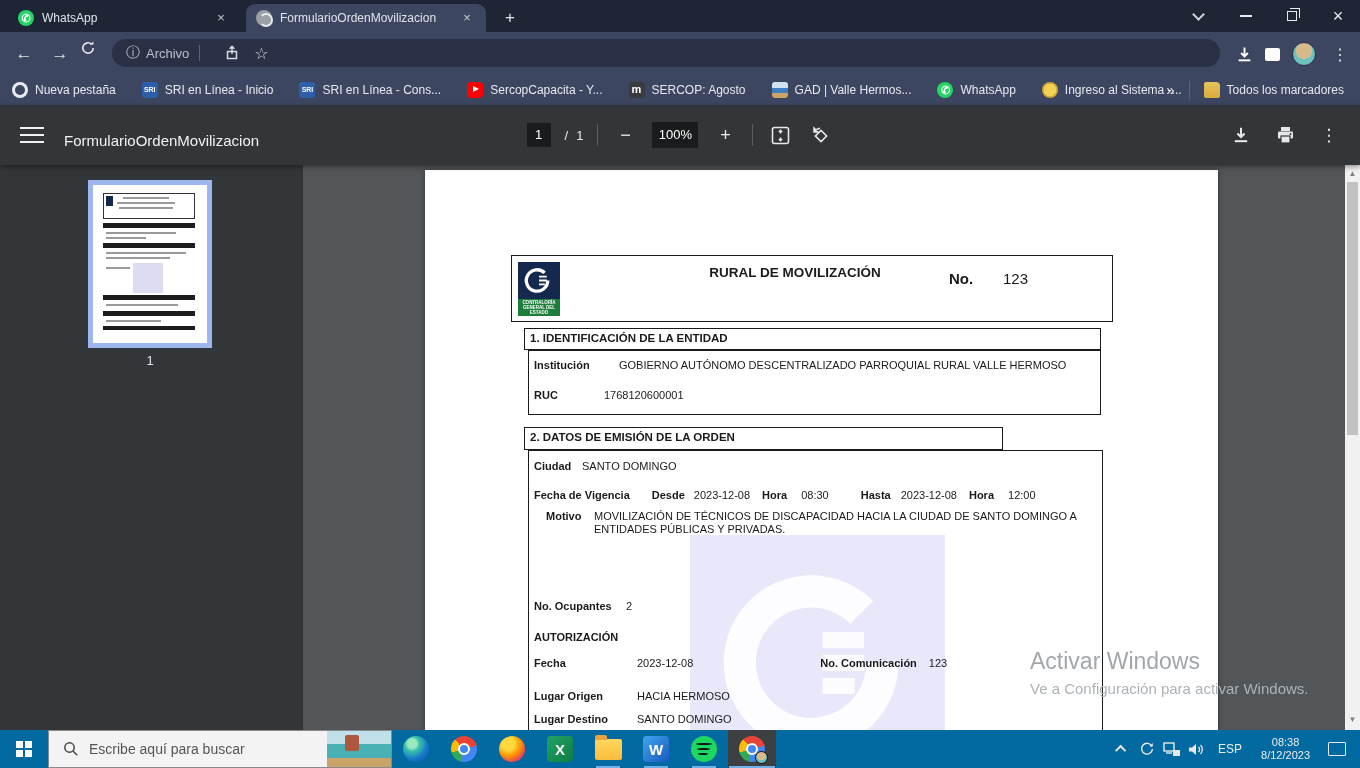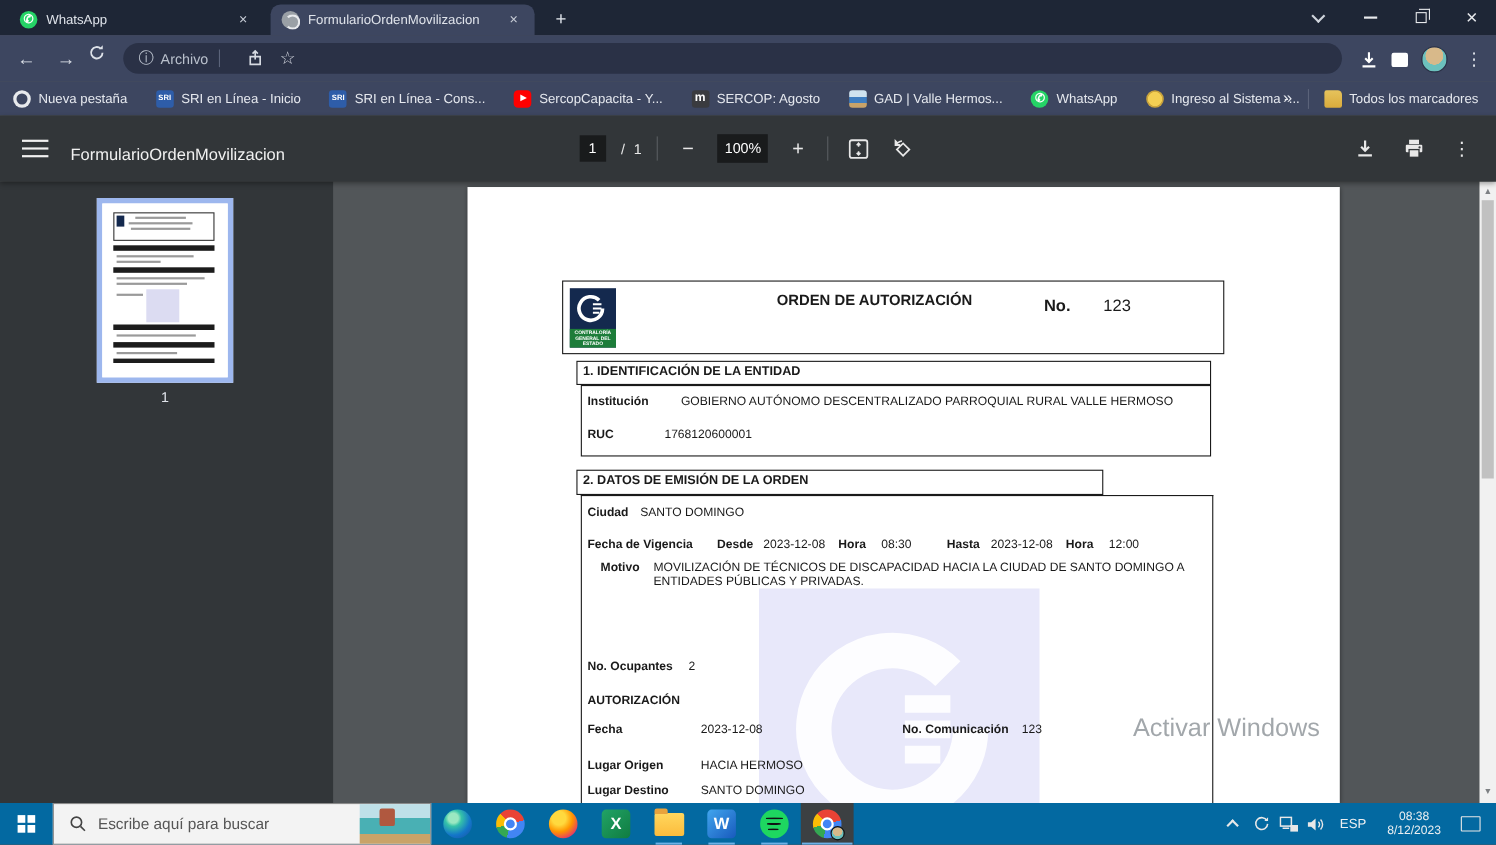--- a/index.html
+++ b/index.html
@@ -324,21 +324,21 @@
 
     <div class="abs bx" style="left:86px;top:85px;width:602px;height:67px;"></div>
     <div class="abs cge" style="left:93px;top:92px;width:42px;height:54px;">
       <svg width="42" height="38" viewBox="0 0 42 38">
         <path d="M30 19a11 11 0 1 1-3.2-7.8" fill="none" stroke="#fff" stroke-width="3.4"></path>
         <path d="M21 15h8M21 19h8M21 23h6" stroke="#fff" stroke-width="1.8"></path>
       </svg>
       <div class="cge-band">CONTRALORÍA GENERAL DEL ESTADO</div>
     </div>
     <div class="abs" style="left:160px;top:95px;width:420px;text-align:center;">
-      <div class="hdr-title">ORDEN DE AUTORIZACIÓN</div>
+      <div class="hdr-title">RURAL DE MOVILIZACIÓN</div>
     </div>
     <div class="abs" style="left:524px;top:100px;font-weight:bold;font-size:15px;">No.</div>
     <div class="abs" style="left:578px;top:100px;font-size:15px;">123</div>
 
     <div class="abs bx sechdr" style="left:99px;top:158px;width:577px;height:22px;">1. IDENTIFICACIÓN DE LA ENTIDAD</div>
     <div class="abs bx" style="left:103px;top:180px;width:573px;height:65px;"></div>
     <div class="row" style="left:109px;top:189px;width:560px;">
       <span class="flabel" style="width:85px;flex:none;">Institución</span>
       <span class="fval">GOBIERNO AUTÓNOMO DESCENTRALIZADO PARROQUIAL RURAL VALLE HERMOSO</span>
     </div>
@@ -394,20 +394,21 @@
     </div>
 
     <div class="row" style="left:109px;top:543px;">
       <span class="flabel" style="width:103px;flex:none;">Lugar Destino</span>
       <span class="fval">SANTO DOMINGO</span>
     </div>
   </div>
 
   <div class="abs activar" style="left:1030px;top:648px;">
     <div class="l1">Activar Windows</div>
+    <div class="l2">Ve a Configuración para activar Windows.</div>
   </div>
 
   <div class="abs scrollbar">
     <div style="padding-top:4px;">▲</div>
     <div class="abs sthumb"></div>
     <div class="abs" style="left:0;top:550px;width:15px;">▼</div>
   </div>
 
   <div class="abs taskbar">
     <div class="startbtn">

